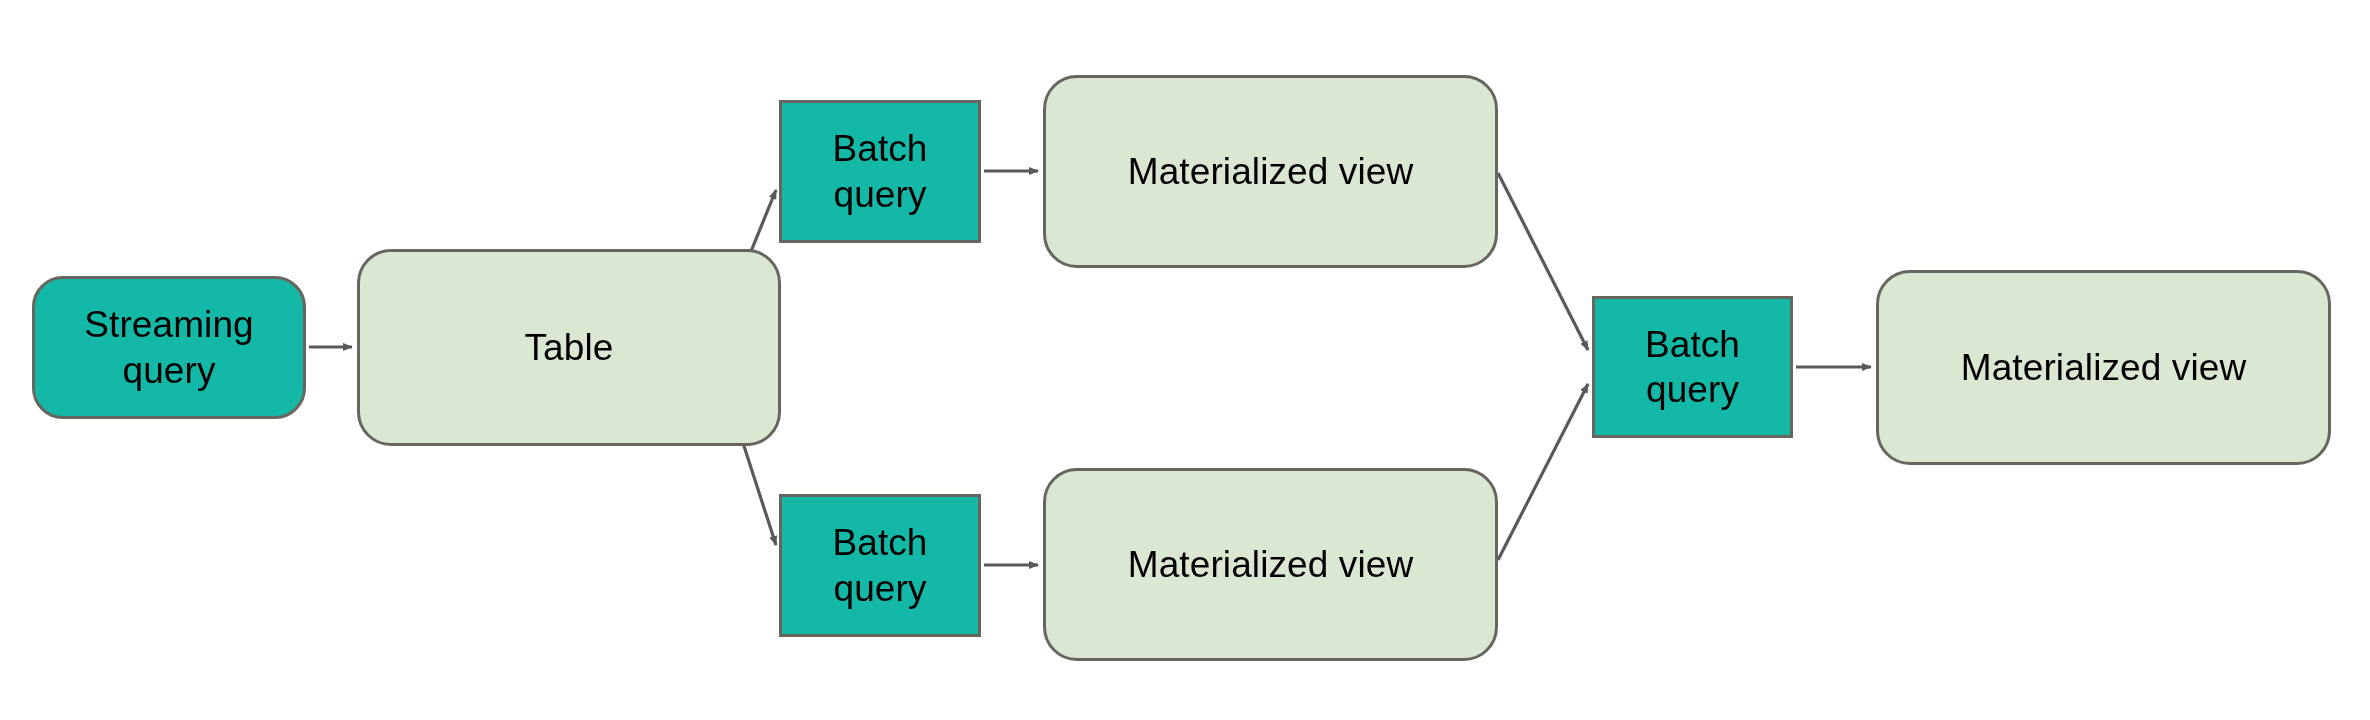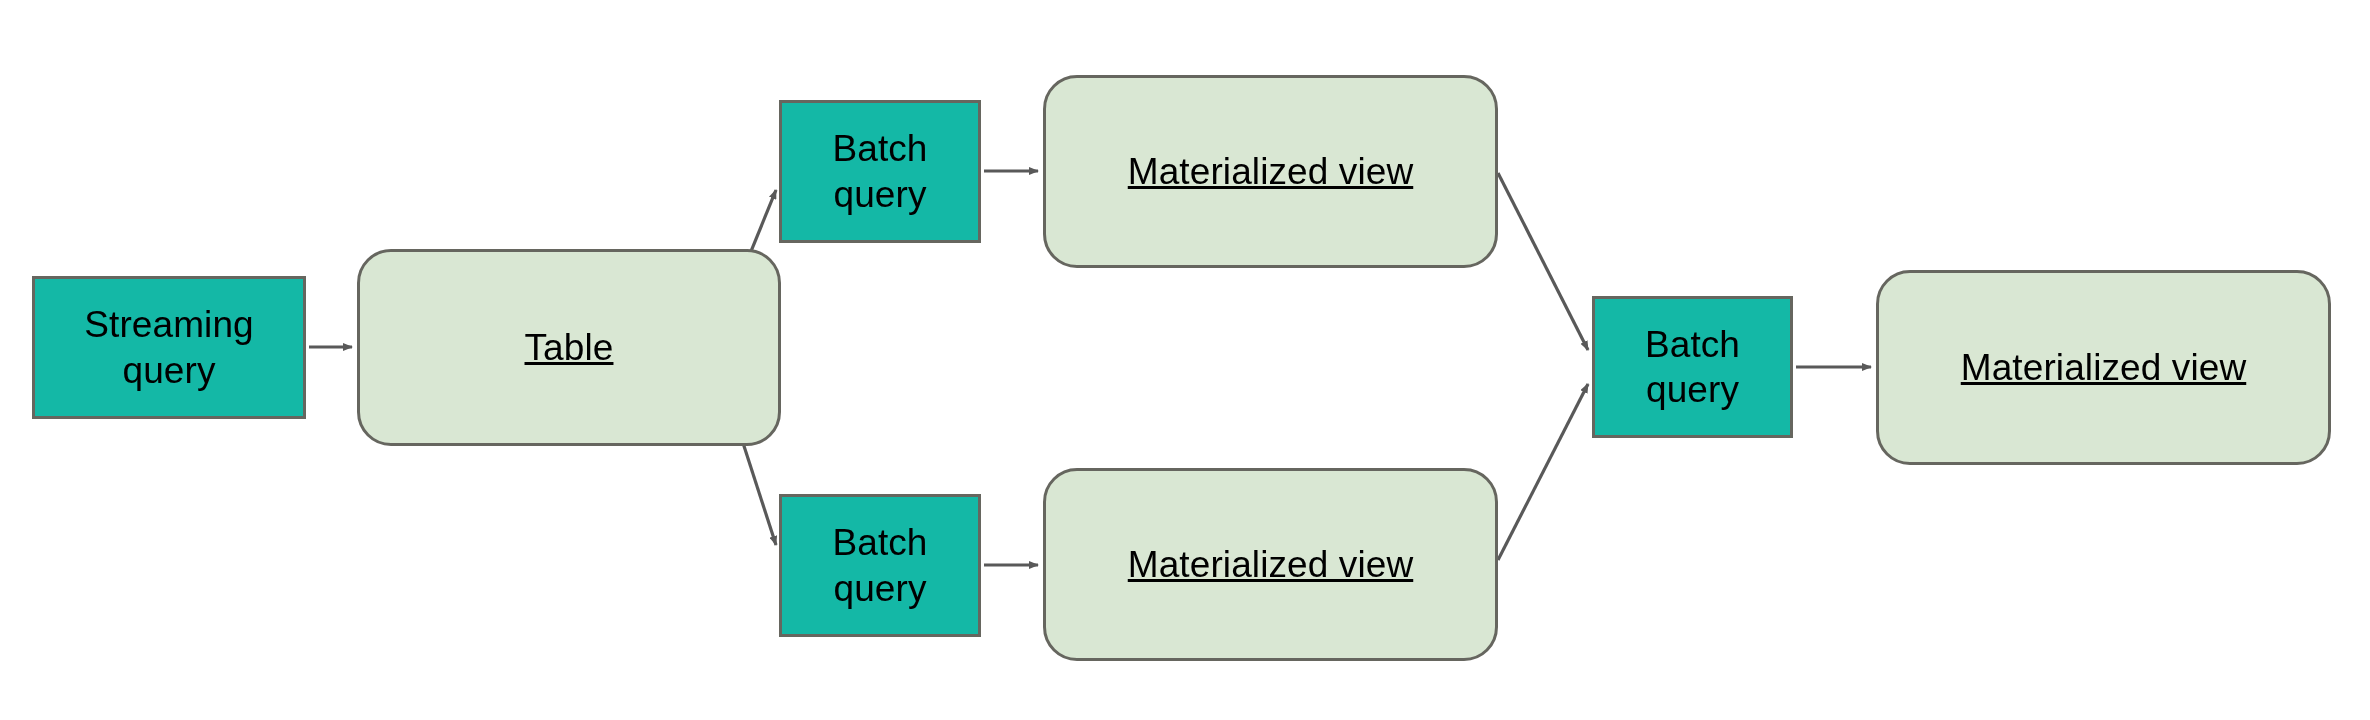--- a/index.html
+++ b/index.html
@@ -41,21 +41,20 @@
     border: 3px solid #66665f;
     white-space: pre-line;
   }
   .node.process {
     background: #14b8a6;
     border-radius: 0;
   }
   .node.store {
     background: #d9e7d3;
     border-radius: 34px;
-    text-decoration: underline;
   }
   .node-label {
     display: block;
     padding: 0 10px;
   }
 </style>
 </head>
 <body>
 
 <div id="diagram-canvas">
@@ -71,21 +70,21 @@
         <line x1="712" y1="347" x2="776" y2="190" stroke="#595959" stroke-width="3.2" marker-end="url(#arrowhead)"></line>
         <line x1="712" y1="347" x2="776" y2="545" stroke="#595959" stroke-width="3.2" marker-end="url(#arrowhead)"></line>
         <line x1="984" y1="171" x2="1038" y2="171" stroke="#595959" stroke-width="3.2" marker-end="url(#arrowhead)"></line>
         <line x1="984" y1="565" x2="1038" y2="565" stroke="#595959" stroke-width="3.2" marker-end="url(#arrowhead)"></line>
         <line x1="1498" y1="173" x2="1588" y2="350" stroke="#595959" stroke-width="3.2" marker-end="url(#arrowhead)"></line>
         <line x1="1498" y1="560" x2="1588" y2="384" stroke="#595959" stroke-width="3.2" marker-end="url(#arrowhead)"></line>
         <line x1="1796" y1="367" x2="1871" y2="367" stroke="#595959" stroke-width="3.2" marker-end="url(#arrowhead)"></line>
       </g>
   </svg>
 
-  <div class="node process" style="left: 32px; top: 276px; width: 274px; height: 143px;">
+  <div class="node process" style="left: 32px; top: 276px; width: 274px; height: 143px; border-radius: 31px;">
     <span class="node-label">Streaming
 query</span>
   </div>
 
   <div class="node store" style="left: 357px; top: 249px; width: 424px; height: 197px;">
     <span class="node-label">Table</span>
   </div>
 
   <div class="node process" style="left: 779px; top: 100px; width: 202px; height: 143px;">
     <span class="node-label">Batch

